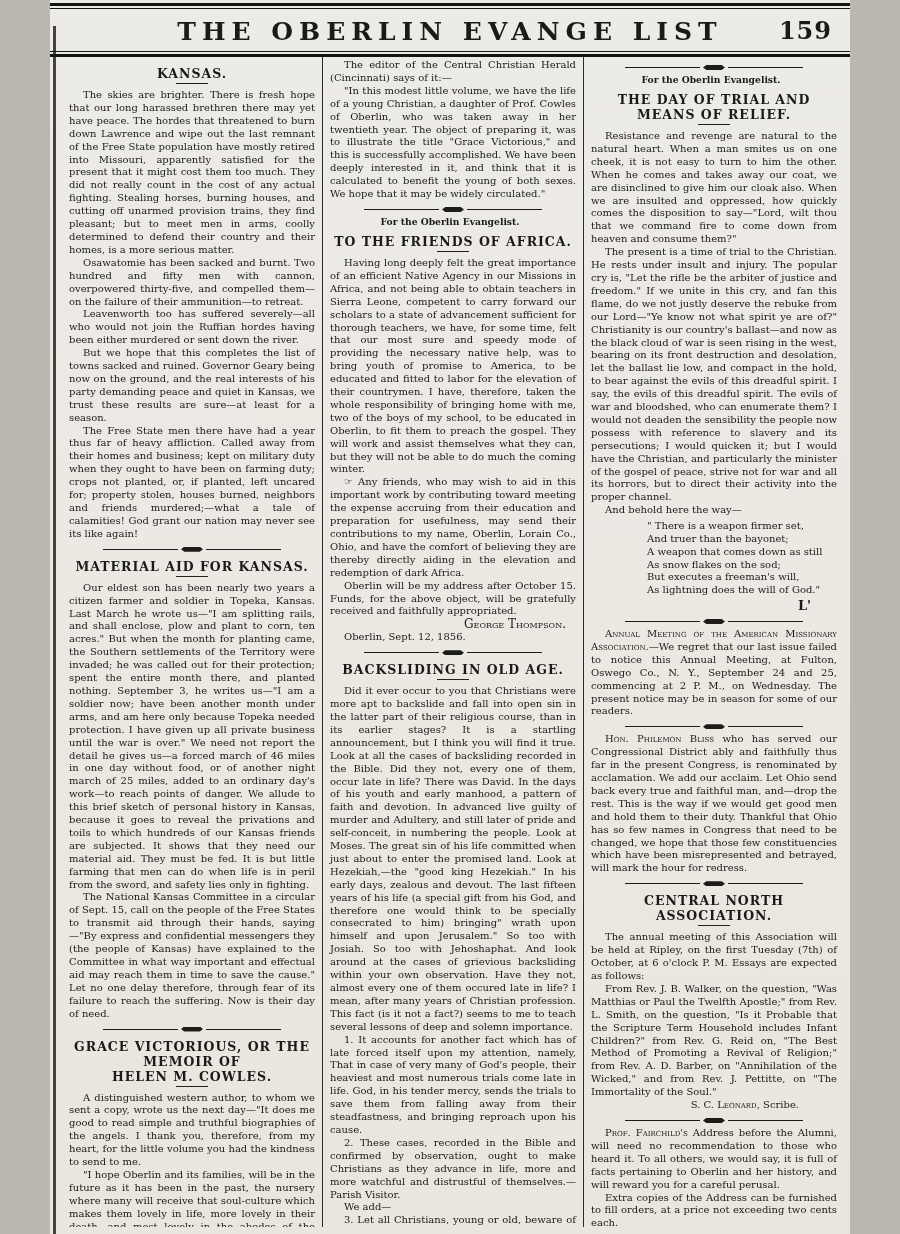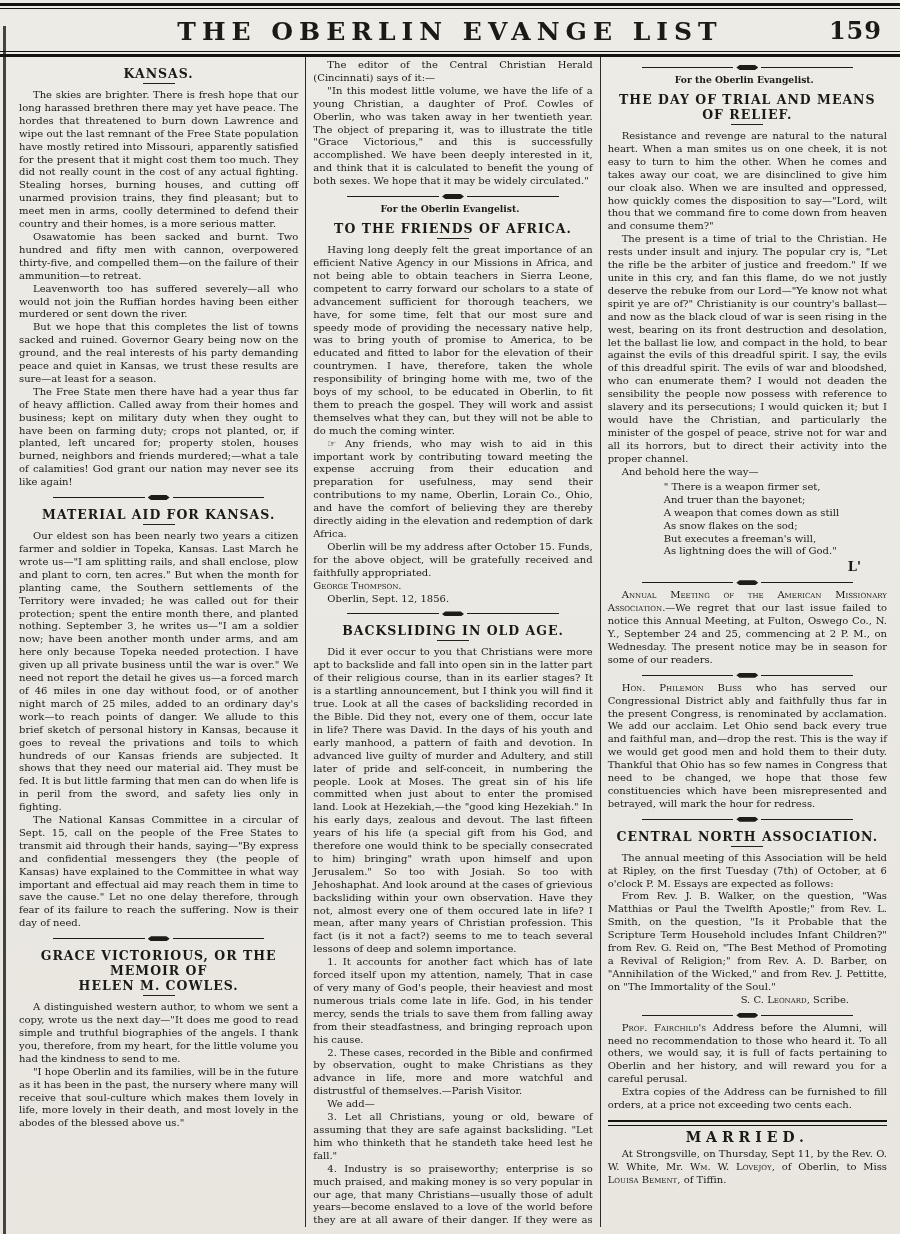--- a/index.html
+++ b/index.html
@@ -1,18 +1,18 @@
 <!DOCTYPE html>
 <html><head>
 <meta charset="utf-8">
 <style>
   html,body{margin:0;padding:0;background:#b9b7b0;}
   .page{
     position:relative;
-    width:900px;height:1234px;
+    width:800px;height:1234px;
     margin:0 auto;
     background:linear-gradient(#edebe5,#e8e6df);
     color:#1b1a16;
     font-family:"DejaVu Serif", serif;
     overflow:hidden;
   }
   .edge{position:absolute;left:3px;top:26px;bottom:0;width:3px;background:#1a1913;opacity:.8;}
   .hr-thick{height:3px;background:#141410;}
   .hr-thin{height:1px;background:#141410;}
   .rulegap{height:2px;}
@@ -21,21 +21,21 @@
   .mast{font-size:25px;font-weight:bold;letter-spacing:6px;}
   .pagenum{position:absolute;right:18px;bottom:6px;font-size:24px;font-weight:bold;letter-spacing:1px;}
   .cols{display:flex;height:1170px;overflow:hidden;padding:0 6px 0 12px;}
   .col{flex:1;padding:2px 7px 0 7px;overflow:hidden;}
   .vrule{width:1px;background:#2b2a24;}
   .art-head{font-size:12.5px;font-weight:bold;text-align:center;letter-spacing:1px;margin:7px 0 2px;}
   .art-head .line{display:block;}
   .head-rule{width:32px;height:1px;background:#22211c;margin:2px auto 5px;}
   .p{font-size:10px;line-height:12.9px;text-align:justify;text-indent:14px;margin:0;}
   .dateline{text-align:center;font-size:9.2px;font-weight:bold;margin:3px 6px 0 0;}
-  .sig{text-align:left;font-size:10px;line-height:12.9px;margin-right:10px;}
+  .sig{text-align:right;font-size:12px;line-height:12.9px;margin-right:10px;}
   .sc{font-variant:small-caps;}
   .fist{font-family:"DejaVu Sans", sans-serif;}
   .poem{margin:3px 0 1px 56px;}
   .pl{font-size:10px;line-height:12.8px;text-align:left;margin:0;}
   .sig-l{text-align:right;font-size:13px;font-weight:bold;margin:1px 26px 1px 0;}
   .scribe{text-align:right;font-size:10px;line-height:12.9px;margin-right:38px;}
   .tail{display:flex;align-items:center;margin:6px 34px 4px;}
   .tail::before,.tail::after{content:"";flex:1;border-top:1px solid #1d1c17;}
   .dia{width:22px;height:5px;background:#1d1c17;margin:0 3px;
        clip-path:polygon(0 50%,15% 0,85% 0,100% 50%,85% 100%,15% 100%);}

